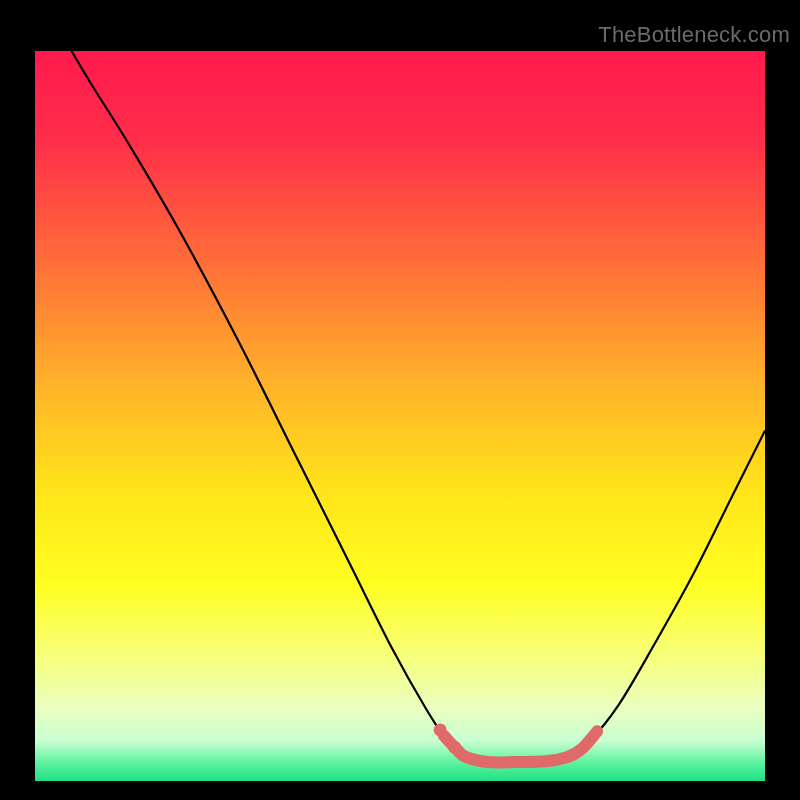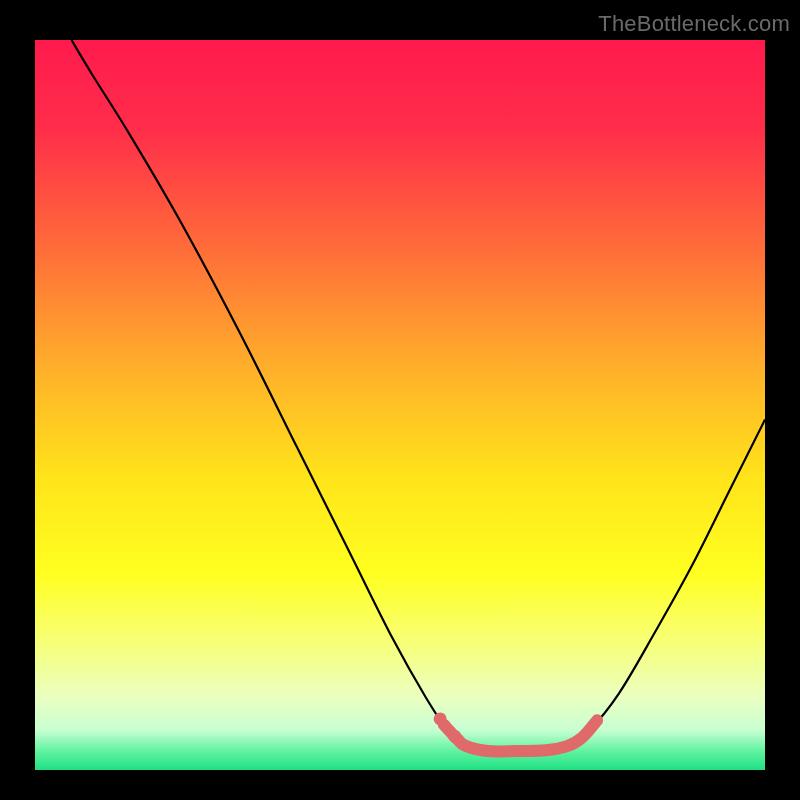--- a/index.html
+++ b/index.html
@@ -7,21 +7,21 @@
     padding: 0;
     width: 800px;
     height: 800px;
     overflow: hidden;
     background: #000;
     font-family: -apple-system, BlinkMacSystemFont, "Segoe UI", Arial, sans-serif;
   }
   .frame {
     position: absolute;
     left: 0;
-    top: 5px;
+    top: 16px;
     width: 800px;
     height: 692px;
     background: #000;
   }
   .plot {
     position: absolute;
     left: 35px;
     top: 35px;
     width: 730px;
     height: 730px;

